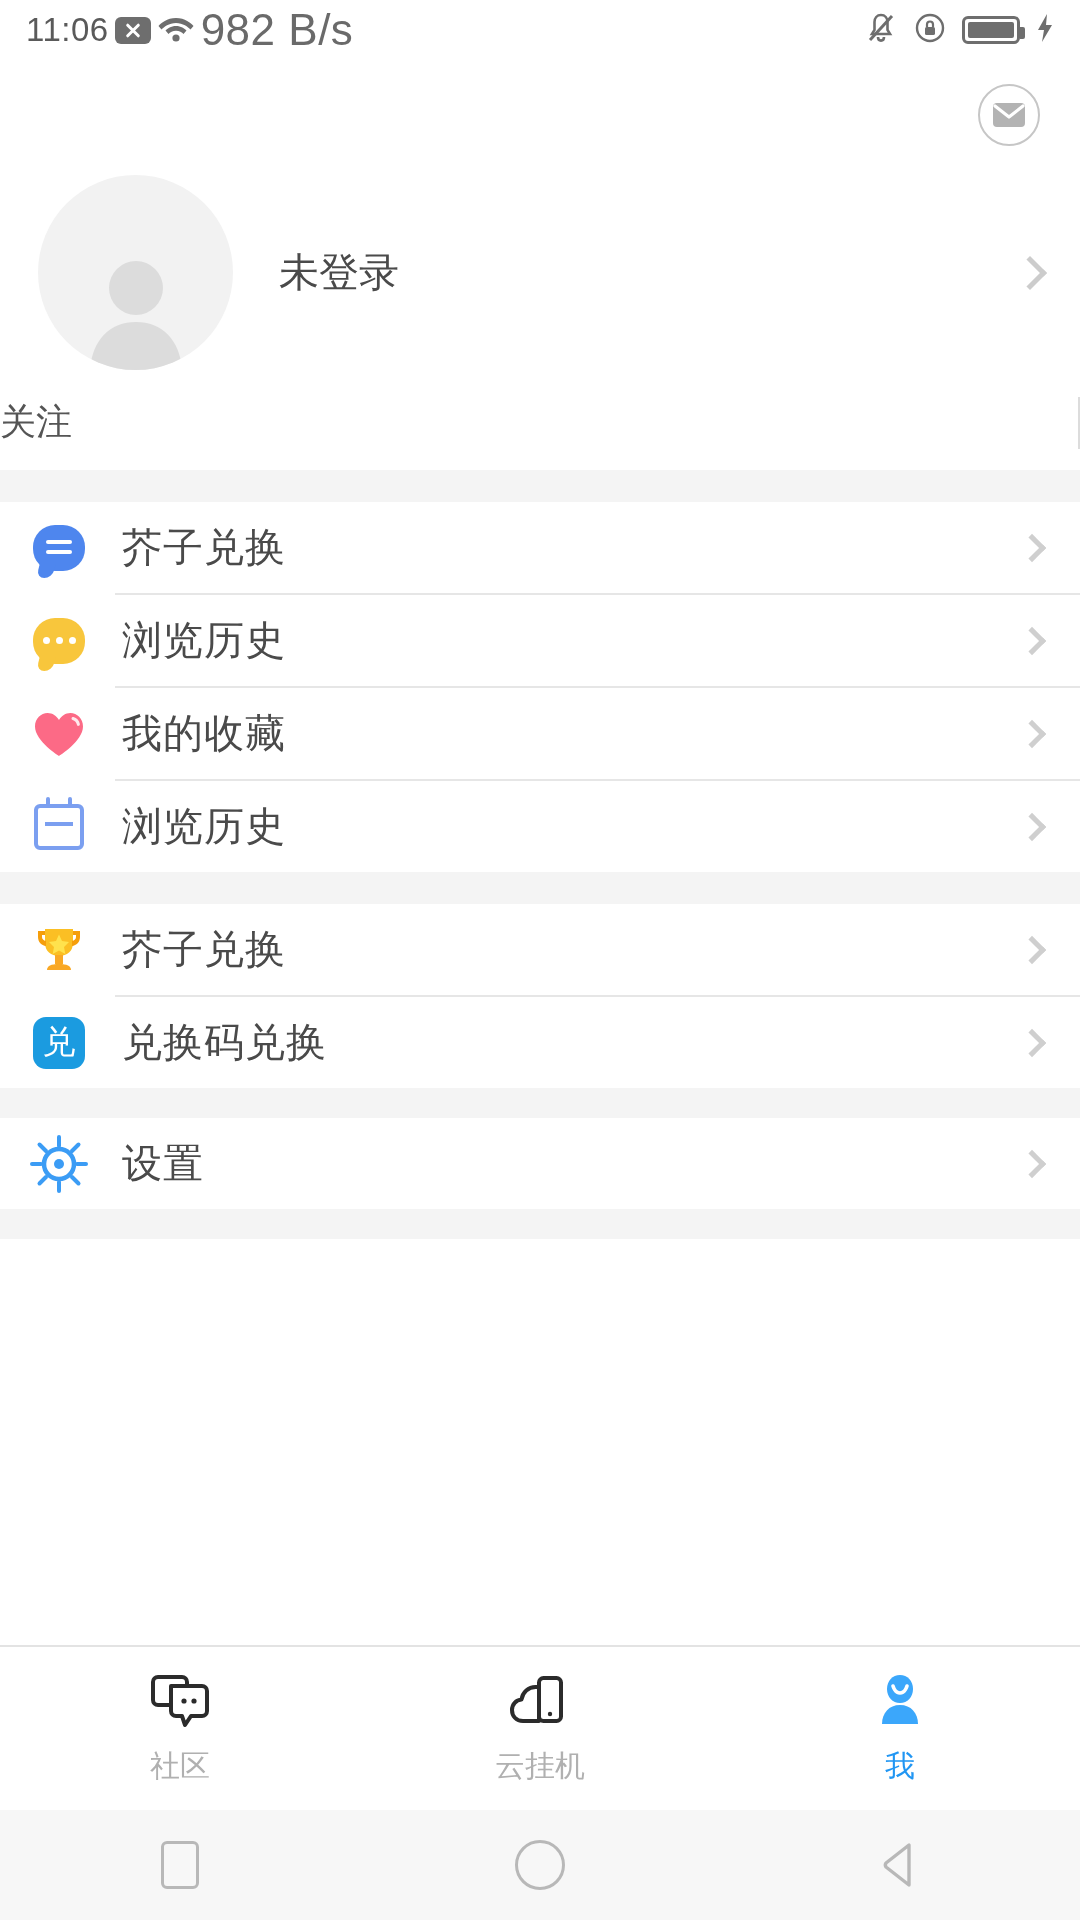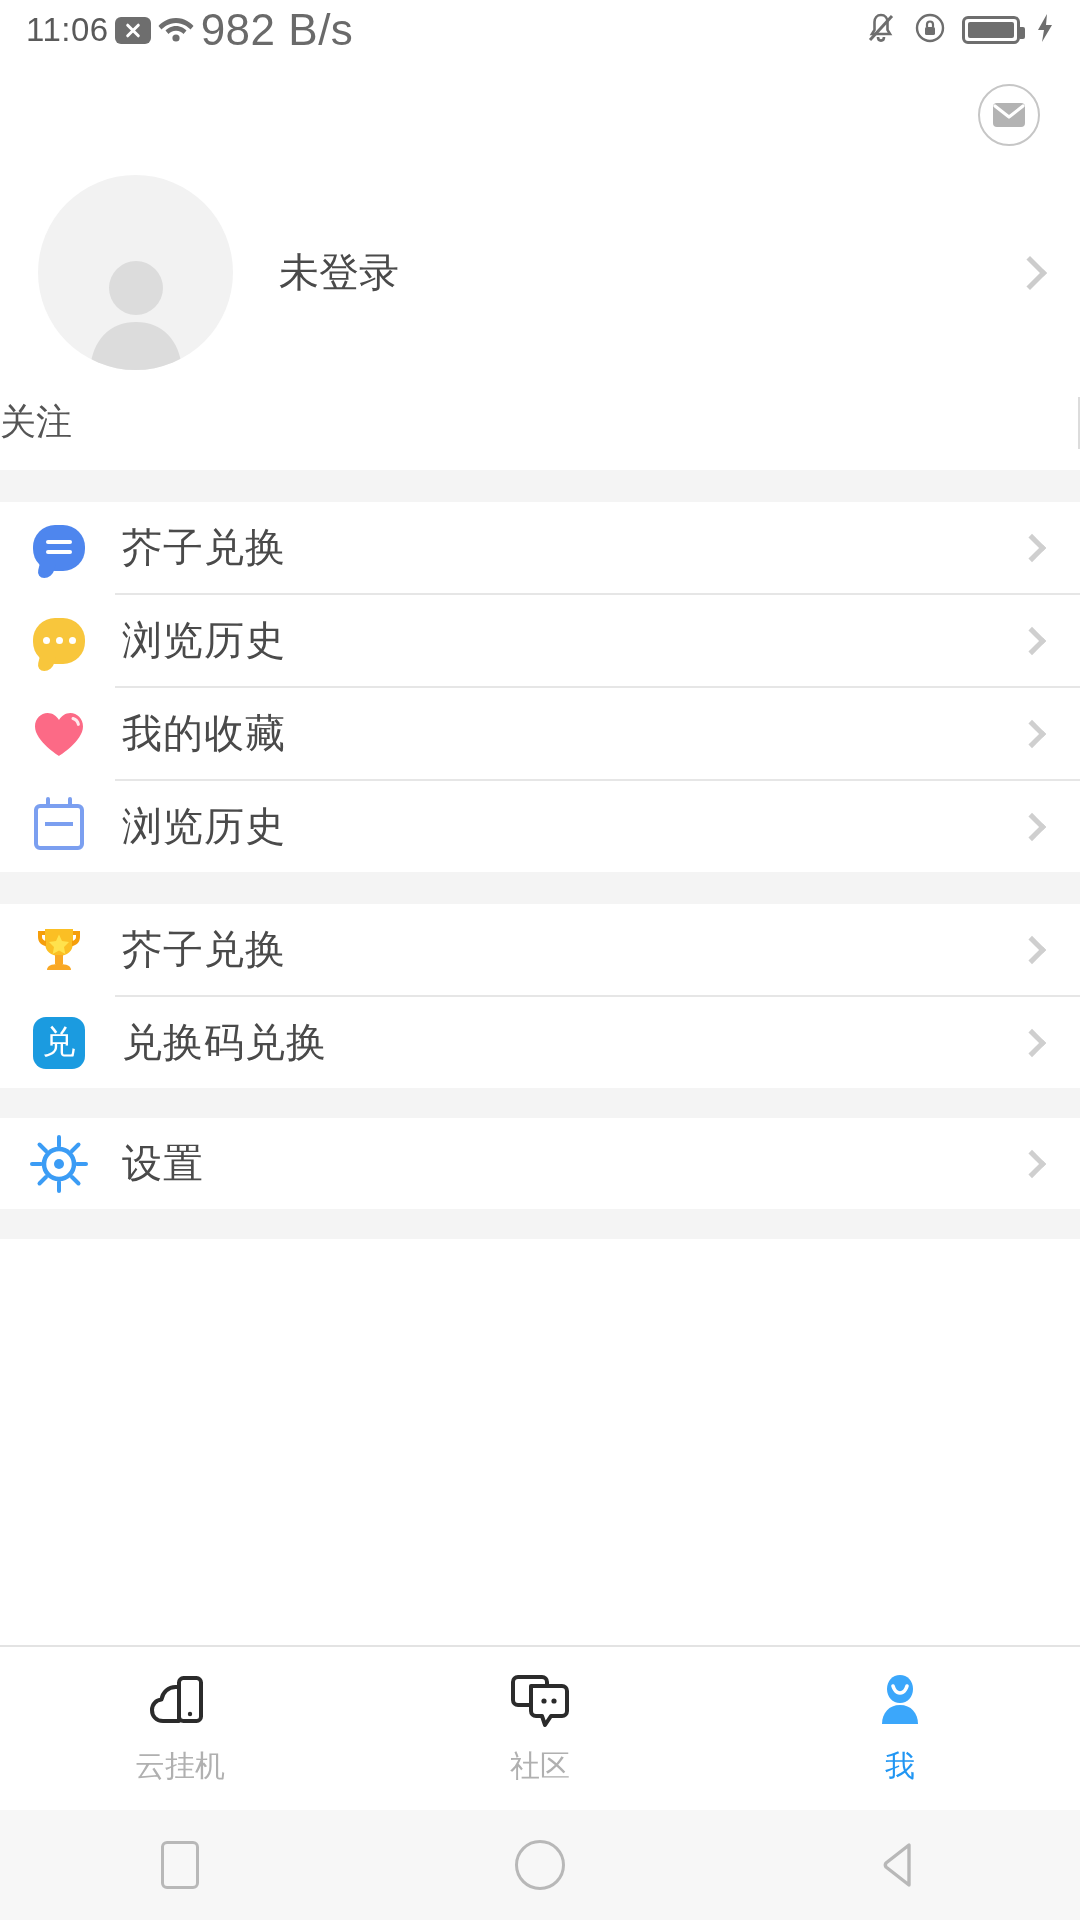--- a/index.html
+++ b/index.html
@@ -321,38 +321,38 @@
   </div>
 
   <div class="gap-sm"></div>
   <div class="filler"></div>
 
   <div class="tabbar">
 
     <div class="tab">
       <span class="tico">
         <svg width="62" height="60" viewBox="0 0 62 60">
-          <path d="M14 50 C7 50 3 45 3 39 C3 33.5 7 29 12.5 28.6 C13.5 21 19.5 16 26.5 16 L30 16 L30 50 Z" fill="none" stroke="#2b2b2b" stroke-width="4" stroke-linejoin="round"></path>
-          <rect x="30" y="7" width="22" height="43" rx="4.5" fill="none" stroke="#2b2b2b" stroke-width="4"></rect>
-          <circle cx="41" cy="43" r="2.2" fill="#2b2b2b"></circle>
-        </svg>
-      </span>
-      <span class="tlabel">云挂机</span>
-    </div>
-
-    <div class="tab">
-      <span class="tico">
-        <svg width="62" height="60" viewBox="0 0 62 60">
           <rect x="4" y="6" width="34" height="28" rx="5" fill="none" stroke="#2b2b2b" stroke-width="4"></rect>
           <path d="M22 15 L53 15 A5 5 0 0 1 58 20 L58 40 A5 5 0 0 1 53 45 L42 45 L36 54 L33 45 L27 45 A5 5 0 0 1 22 40 Z" fill="#ffffff" stroke="#2b2b2b" stroke-width="4" stroke-linejoin="round"></path>
           <circle cx="35" cy="30" r="2.6" fill="#2b2b2b"></circle>
           <circle cx="45" cy="30" r="2.6" fill="#2b2b2b"></circle>
         </svg>
       </span>
       <span class="tlabel">社区</span>
+    </div>
+
+    <div class="tab">
+      <span class="tico">
+        <svg width="62" height="60" viewBox="0 0 62 60">
+          <path d="M14 50 C7 50 3 45 3 39 C3 33.5 7 29 12.5 28.6 C13.5 21 19.5 16 26.5 16 L30 16 L30 50 Z" fill="none" stroke="#2b2b2b" stroke-width="4" stroke-linejoin="round"></path>
+          <rect x="30" y="7" width="22" height="43" rx="4.5" fill="none" stroke="#2b2b2b" stroke-width="4"></rect>
+          <circle cx="41" cy="43" r="2.2" fill="#2b2b2b"></circle>
+        </svg>
+      </span>
+      <span class="tlabel">云挂机</span>
     </div>
 
     <div class="tab active">
       <span class="tico">
         <svg width="58" height="60" viewBox="0 0 58 60">
           <path d="M29 4 C21.5 4 16 10 16 18 C16 26 21.5 32 29 32 C36.5 32 42 26 42 18 C42 10 36.5 4 29 4 Z" fill="#3ba7fb"></path>
           <path d="M22 15 C22 15 24 22 29 22 C34 22 36 15 36 15" fill="none" stroke="#ffffff" stroke-width="3.6" stroke-linecap="round"></path>
           <path d="M29 34 C18 34 11 42 11 53 L47 53 C47 42 40 34 29 34 Z" fill="#3ba7fb"></path>
         </svg>
       </span>

